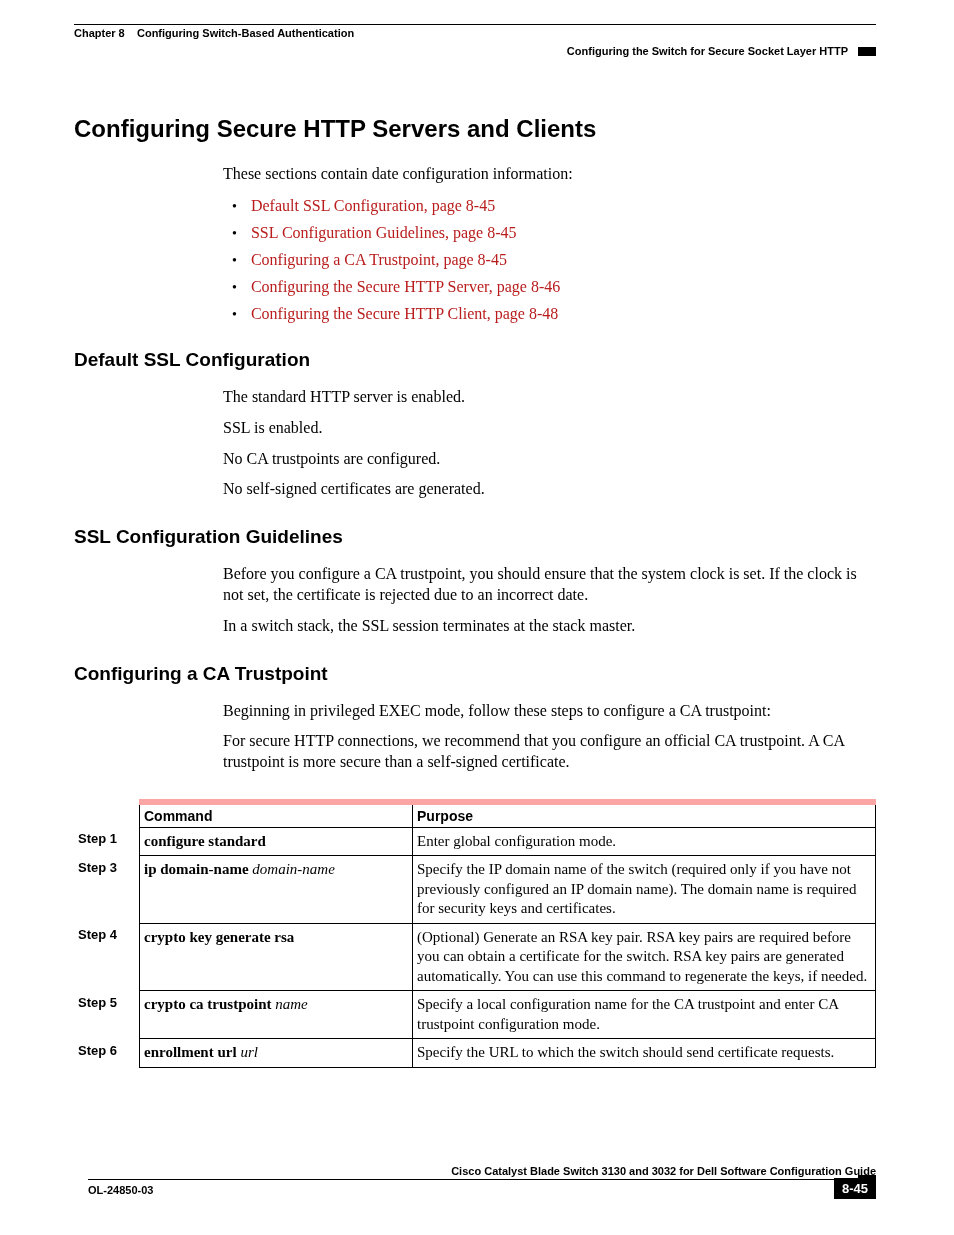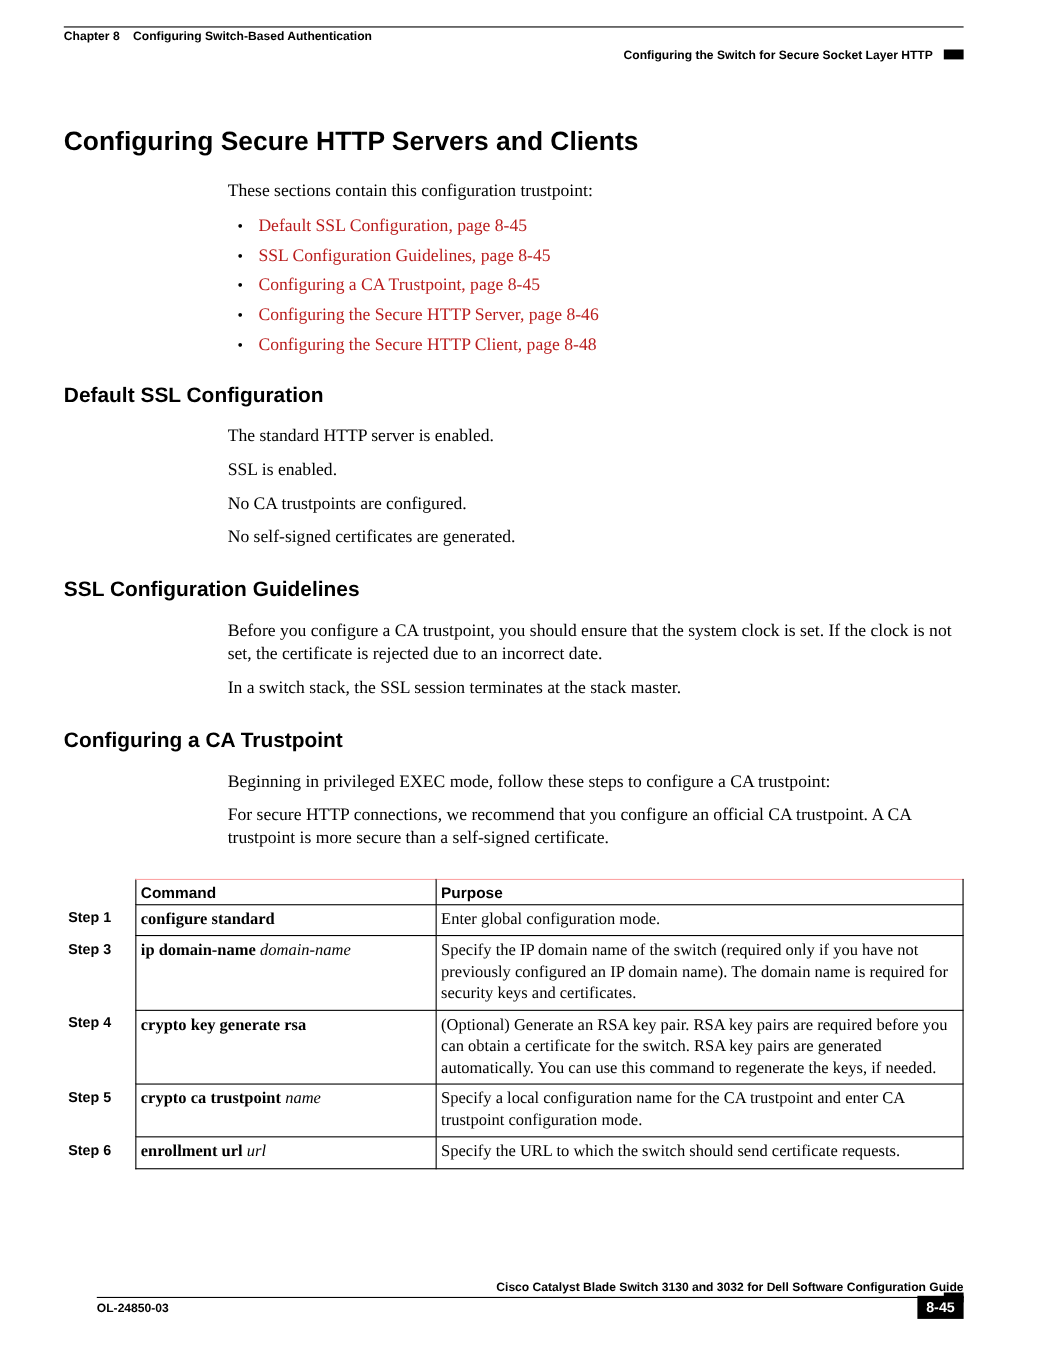--- a/index.html
+++ b/index.html
@@ -7,36 +7,36 @@
     padding: 0;
     font-family: "Times New Roman", Times, serif;
     background: #fff;
     color: #000;
   }
   .page {
     width: 954px;
     height: 1235px;
     position: relative;
     box-sizing: border-box;
-    padding: 24px 78px 40px 58px;
+    padding: 24px 78px 40px 74px;
   }
   .top-rule {
     border-top: 1px solid #000;
     margin: 0 0 2px 0;
   }
   .chapter-line {
     font-family: Arial, Helvetica, sans-serif;
     font-weight: bold;
     font-size: 11px;
     margin-bottom: 6px;
   }
   .section-path-row {
     display: flex;
     justify-content: flex-end;
-    align-items: flex-start;
+    align-items: center;
     font-family: Arial, Helvetica, sans-serif;
     font-weight: bold;
     font-size: 11px;
     margin-bottom: 58px;
   }
   .header-marker {
     width: 18px;
     height: 9px;
     background: #000;
     margin-left: 10px;
@@ -125,21 +125,21 @@
   .cmd-col {
     width: 262px;
   }
   .cmd-bold {
     font-weight: bold;
   }
   .cmd-italic {
     font-style: italic;
   }
   .table-top-rule th {
-    border-top: 1px solid #fca5a5;
+    border-top: 6px solid #fca5a5;
   }
   .footer {
     position: absolute;
     bottom: 36px;
     left: 88px;
     right: 78px;
   }
   .footer-title-row {
     display: flex;
     justify-content: flex-end;
@@ -191,21 +191,21 @@
   <div class="chapter-line">
     <span>Chapter 8</span>&nbsp;&nbsp;&nbsp;&nbsp;<span>Configuring Switch-Based Authentication</span>
   </div>
   <div class="section-path-row">
     <span>Configuring the Switch for Secure Socket Layer HTTP</span>
     <span class="header-marker"></span>
   </div>
 
   <h1 class="main-title">Configuring Secure HTTP Servers and Clients</h1>
 
-  <p class="intro">These sections contain this configuration trustpoint:</p>
+  <p class="intro">These sections contain date configuration information:</p>
 
   <ul class="toc">
     <li>
         <a href="#">Default SSL Configuration, page 8-45</a>
       </li>
     <li>
         <a href="#">SSL Configuration Guidelines, page 8-45</a>
       </li>
     <li>
         <a href="#">Configuring a CA Trustpoint, page 8-45</a>

